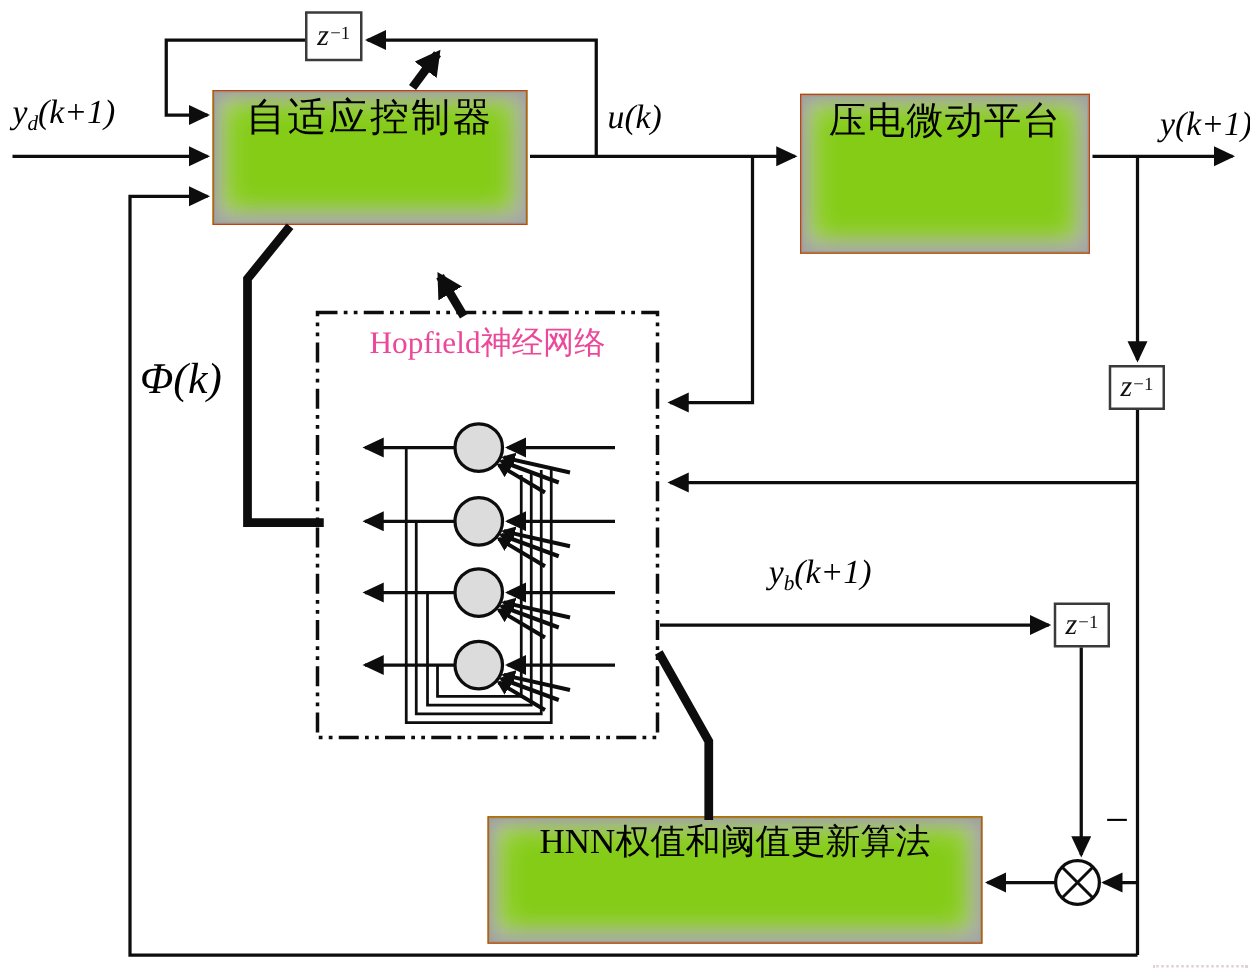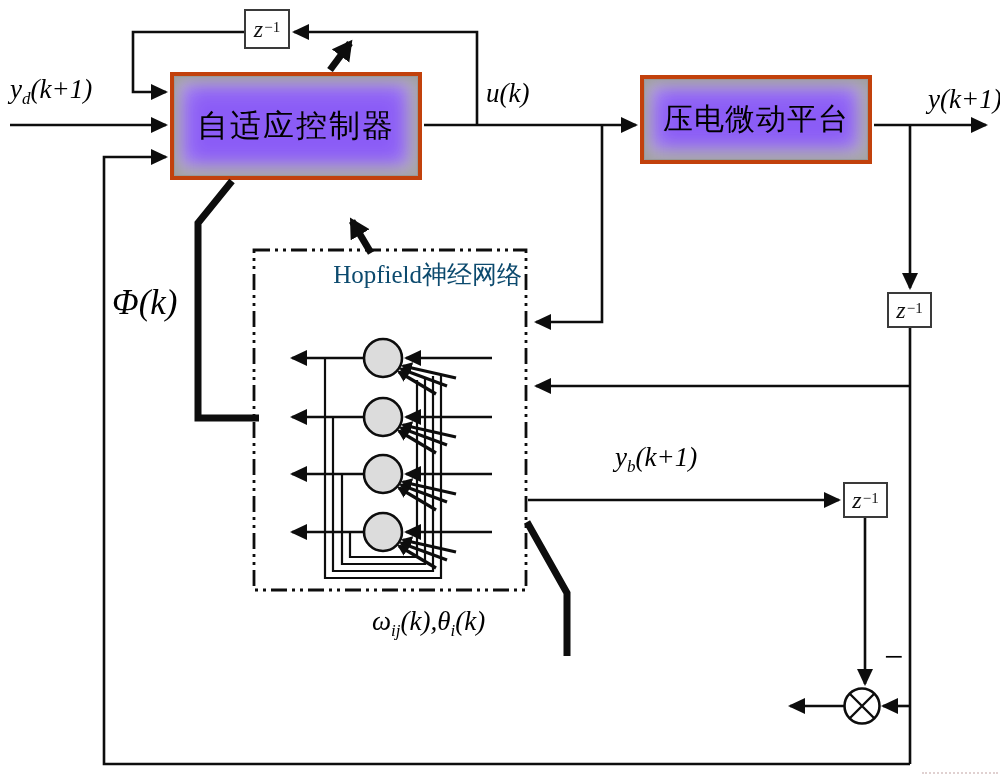--- a/index.html
+++ b/index.html
@@ -1,50 +1,53 @@
 <!DOCTYPE html>
 <html><head>
 <meta charset="utf-8">
 <style>
   html,body{margin:0;padding:0;background:#fff;}
   #stage{position:relative;width:1000px;height:779px;background:#ffffff;overflow:hidden;
          font-family:"Liberation Serif","DejaVu Serif",serif;}
   svg{position:absolute;left:0;top:0;pointer-events:none;}
-  .block3d{position:absolute;box-sizing:border-box;border:4px solid #c2410c;background:#8b5cf6;
+  .block3d{position:absolute;box-sizing:border-box;border:1px solid #c2410c;background:#84cc16;
            box-shadow:inset 0 0 0 1px #999,
                       inset 9px 10px 14px -4px #9d9d9d,
                       inset -11px -12px 16px -4px #a3a3a3,
                       inset 0 0 30px #e6e6e6;
-           display:flex;align-items:center;justify-content:center;
+           display:flex;justify-content:center;
            color:#000;text-align:center;}
   .cn{font-family:"Liberation Serif","DejaVu Serif",serif;}
   .zbox{position:absolute;box-sizing:border-box;border:2px solid #3a3a3a;background:#fff;
         display:flex;align-items:center;justify-content:center;
         font-style:italic;font-size:24px;color:#111;}
   .zbox sup{font-size:15px;font-style:normal;margin-left:1px;transform:translateY(-2px);}
   .mlabel{position:absolute;font-style:italic;font-size:27px;color:#000000;white-space:nowrap;}
   .mlabel sub{font-size:17px;}
-  .est-title{position:absolute;left:258px;top:258px;width:264px;text-align:right;
-             font-size:25px;color:#0c4a6e;line-height:1.35;}
+  .est-title{position:absolute;left:258px;top:258px;width:264px;text-align:center;
+             font-size:25px;color:#ec4899;line-height:1.35;}
   .watermark{position:absolute;left:922px;top:772px;width:76px;height:0;
              border-top:2px dotted #d9c6c6;opacity:.8;}
 </style>
 </head>
 <body>
 
 <div id="stage">
 
   <div class="block3d cn" style="left:170px;top:72px;width:252px;height:108px;font-size:31px;letter-spacing:2px;">
     <span>自适应控制器</span>
   </div>
 
-  <div class="block3d cn" style="left:640px;top:75px;width:232px;height:89px;font-size:30px;letter-spacing:1px;">
+  <div class="block3d cn" style="left:640px;top:75px;width:232px;height:128px;font-size:30px;letter-spacing:1px;">
     <span>压电微动平台</span>
   </div>
 
+  <div class="block3d cn" style="left:390px;top:653px;width:396px;height:102px;font-size:28px;">
+    <span>HNN权值和阈值更新算法</span>
+  </div>
 
   <div class="zbox" style="left:244px;top:9px;width:46px;height:40px;">
     <i>z</i>
       <sup>−1</sup>
   </div>
   <div class="zbox" style="left:887px;top:292px;width:45px;height:36px;">
     <i>z</i>
       <sup>−1</sup>
   </div>
   <div class="zbox" style="left:843px;top:482px;width:45px;height:36px;">
@@ -69,23 +72,20 @@
   </div>
 
   <div class="mlabel" style="left:567px;top:442px;margin-left:48px;">
     <span>y</span><sub>b</sub><span>(k+1)</span>
   </div>
 
   <div class="mlabel" style="left:112px;top:283px;font-size:35px;">
     <span>Φ</span><span>(k)</span>
   </div>
 
-  <div class="mlabel" style="left:372px;top:606px;">
-    <span>ω</span><sub>ij</sub><span>(k),</span><span>θ</span><sub>i</sub><span>(k)</span>
-  </div>
 
   <div class="mlabel" style="left:884px;top:638px;font-size:34px;font-style:normal;">
     <span>−</span>
   </div>
 
   <div class="watermark"></div>
 
   <svg width="1000" height="779" viewBox="0 0 1000 779">
     <defs>
       <marker id="ah" markerUnits="userSpaceOnUse" markerWidth="22" markerHeight="18" refX="15" refY="8" orient="auto">

